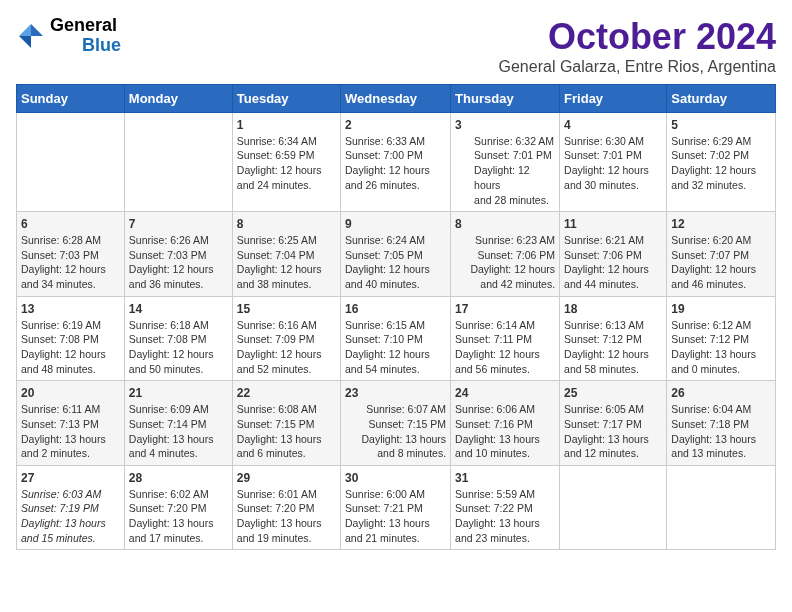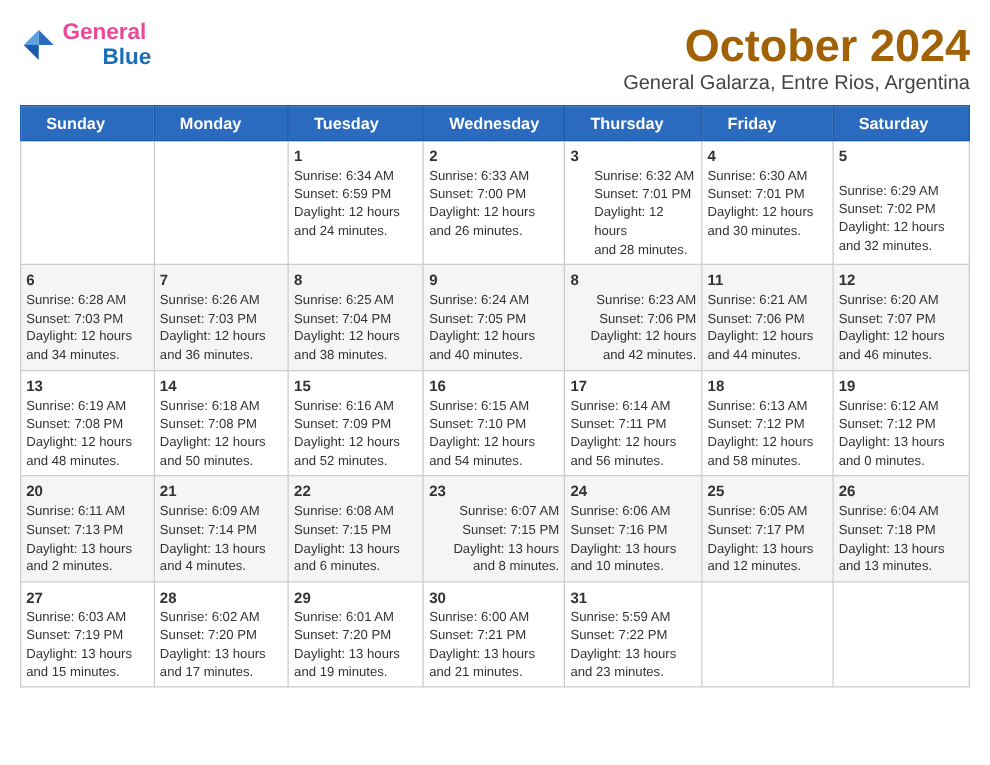--- a/index.html
+++ b/index.html
@@ -19,47 +19,47 @@
     .logo {
       display: flex;
       align-items: center;
       gap: 4px;
     }
     .logo-text {
       font-size: 18px;
       font-weight: bold;
       line-height: 1.1;
     }
-    .logo-general { color: #ec4899; }
+    .logo-general { color: #000000; }
     .logo-blue { color: #1a6eb5; margin-left: 32px; }
     .logo-icon {
       width: 30px;
       height: 30px;
     }
     .title-block {
       text-align: right;
     }
     .month-title {
       font-size: 36px;
       font-weight: bold;
-      color: #a16207;
+      color: #4c1d95;
     }
     .subtitle {
       font-size: 16px;
       color: #444;
     }
     table {
       width: 100%;
       border-collapse: collapse;
       font-size: 11px;
     }
     thead th {
       background-color: #2a6bbf;
       color: #fff;
-      padding: 6px 20px;
+      padding: 6px 4px;
       text-align: left;
       font-size: 13px;
       font-weight: bold;
       border: 1px solid #1a5aaa;
     }
     tbody td {
       border: 1px solid #ccc;
       vertical-align: top;
       padding: 4px;
       height: 80px;
@@ -146,21 +146,21 @@
         </td>
         <td>
           <span class="day-num">4</span>
           <div class="day-info" style="white-space: pre-line;">Sunrise: 6:30 AM
 Sunset: 7:01 PM
 Daylight: 12 hours
 and 30 minutes.</div>
         </td>
         <td>
           <span class="day-num">5</span>
-          <div class="day-info" style="white-space: pre-line; margin-top: 12px;">Sunrise: 6:29 AM
+          <div class="day-info" style="white-space: pre-line;">Sunrise: 6:29 AM
 Sunset: 7:02 PM
 Daylight: 12 hours
 and 32 minutes.</div>
         </td>
       </tr>
       <tr>
         <td>
           <span class="day-num">6</span>
           <div class="day-info" style="white-space: pre-line;">Sunrise: 6:28 AM
 Sunset: 7:03 PM
@@ -308,21 +308,21 @@
           <span class="day-num">26</span>
           <div class="day-info" style="white-space: pre-line;">Sunrise: 6:04 AM
 Sunset: 7:18 PM
 Daylight: 13 hours
 and 13 minutes.</div>
         </td>
       </tr>
       <tr>
         <td>
           <span class="day-num">27</span>
-          <div class="day-info" style="white-space: pre-line;">Sunrise: 6:03 AM
+          <div class="day-info" style="white-space: pre-line; font-style: italic;">Sunrise: 6:03 AM
 Sunset: 7:19 PM
 Daylight: 13 hours
 and 15 minutes.</div>
         </td>
         <td>
           <span class="day-num">28</span>
           <div class="day-info" style="white-space: pre-line;">Sunrise: 6:02 AM
 Sunset: 7:20 PM
 Daylight: 13 hours
 and 17 minutes.</div>

